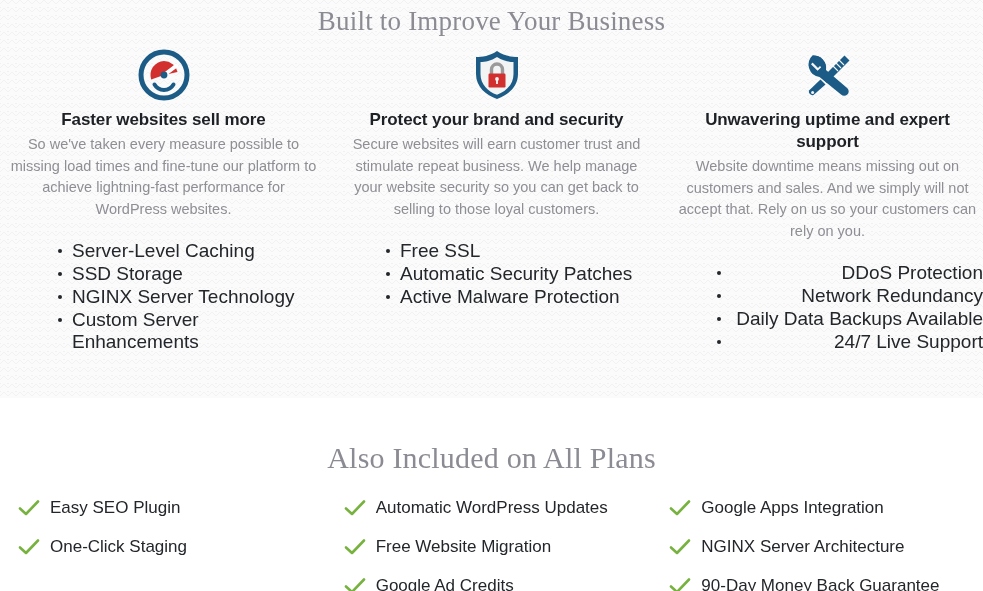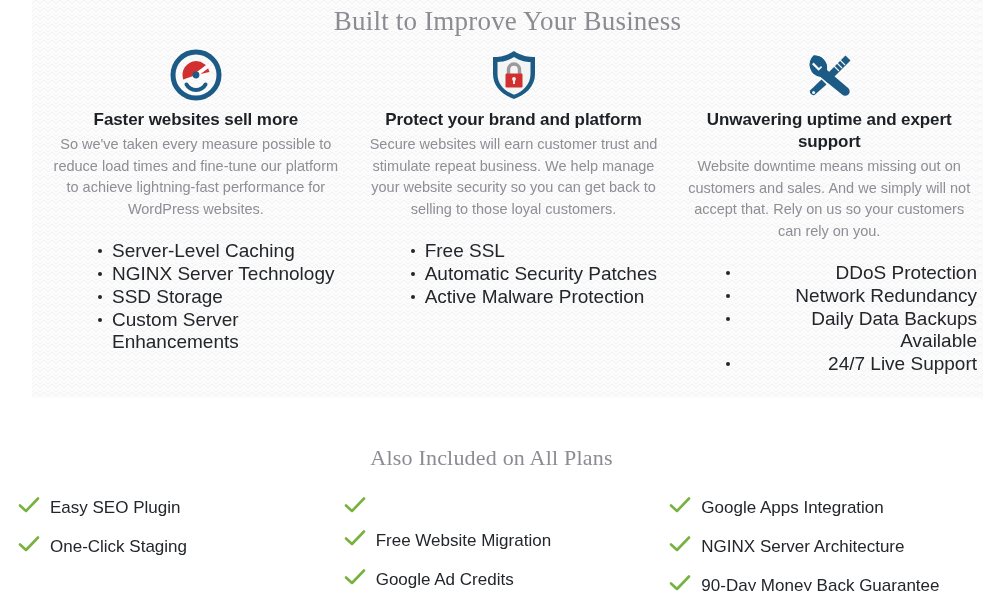--- a/index.html
+++ b/index.html
@@ -19,21 +19,20 @@
   .features-section {
     position: relative;
     height: 398px;
     background-color: #fbfbfb;
     background-image:
       repeating-linear-gradient(45deg,  rgba(0,0,0,0.035) 0 1px, rgba(0,0,0,0) 1px 8px),
       repeating-linear-gradient(-45deg, rgba(0,0,0,0.035) 0 1px, rgba(0,0,0,0) 1px 8px);
     background-size: 8px 8px, 8px 8px;
     box-sizing: border-box;
     padding-top: 2px;
-    margin-left: 32px;
   }
 
   .section-title {
     text-align: center;
     font-family: "Liberation Serif", serif;
     font-size: 27px;
     font-weight: 400;
     color: #8b8b93;
     letter-spacing: 0.2px;
     margin: 0;
@@ -43,22 +42,22 @@
 
   .columns {
     display: flex;
     margin-top: 12px;
   }
   .col {
     flex: 1 1 0;
     box-sizing: border-box;
     padding: 0 10px;
   }
-  .col-1 { padding-left: 16px; padding-right: 12px; }
-  .col-3 { padding-right: 6px; }
+  .col-1 { padding-left: 8px; padding-right: 12px; }
+  .col-3 { padding-right: 0; }
 
   .icon-wrap {
     height: 52px;
     display: flex;
     align-items: center;
     justify-content: center;
     margin-bottom: 8px;
   }
 
   .col-title {
@@ -107,41 +106,41 @@
   .list-3 { margin-left: 45px; text-align: right; }
 
   
   .included-section {
     background: #ffffff;
     padding-top: 44px;
   }
   .included-title {
     text-align: center;
     font-family: "Liberation Serif", serif;
-    font-size: 22px;
+    font-size: 30px;
     font-weight: 400;
     color: #8b8b93;
     margin: 0 0 22px 0;
     line-height: 32px;
     letter-spacing: 0.2px;
   }
   .check-grid {
     display: flex;
   }
   .check-col {
     flex: 1 1 0;
     box-sizing: border-box;
   }
   .check-col.c1 { padding-left: 18px; }
   .check-col.c2 { padding-left: 12px; }
   .check-col.c3 { padding-left: 12px; }
 
   .check-item {
     display: flex;
-    align-items: flex-start;
+    align-items: center;
     margin-bottom: 15px;
     font-size: 17px;
     color: #23262a;
     line-height: 24px;
   }
   .check-icon-cell {
     flex: 0 0 auto;
     width: 32px;
     display: flex;
     align-items: center;
@@ -161,41 +160,41 @@
         <svg width="52" height="52" viewBox="0 0 52 52" aria-hidden="true">
           <circle cx="26" cy="26" r="23" fill="none" stroke="#1b5b86" stroke-width="5"></circle>
           <path d="M26 12 A14 14 0 0 1 39.5 23 L26 26 Z" fill="#d22f2f"></path>
           <path d="M26 12 A14 14 0 0 0 13.2 30.5 L26 26 Z" fill="#d22f2f"></path>
           <path d="M26 26 L38 17" stroke="#ffffff" stroke-width="4" stroke-linecap="round"></path>
           <circle cx="26" cy="26" r="3.4" fill="#1b5b86"></circle>
           <path d="M16.5 35.5 A11 11 0 0 0 35.5 35.5" fill="none" stroke="#1b5b86" stroke-width="4" stroke-linecap="round"></path>
         </svg>
       </div>
       <h3 class="col-title">Faster websites sell more</h3>
-      <p class="col-desc">So we've taken every measure possible to reduce load times and fine-tune our platform to achieve lightning-fast performance for WordPress websites.</p>
+      <p class="col-desc">So we've taken every measure possible to missing load times and fine-tune our platform to achieve lightning-fast performance for WordPress websites.</p>
       <ul class="col-list list-1">
         <li>Server-Level Caching</li>
+        <li>SSD Storage</li>
         <li>NGINX Server Technology</li>
-        <li>SSD Storage</li>
         <li>Custom Server Enhancements</li>
       </ul>
     </div>
 
     <div class="col col-2">
       <div class="icon-wrap">
         <svg width="50" height="52" viewBox="0 0 50 52" aria-hidden="true">
           <path d="M25 2 C18 7 10 8 4 8 L4 25 C4 38 14 46 25 50 C36 46 46 38 46 25 L46 8 C40 8 32 7 25 2 Z" fill="#1b5b86"></path>
           <path d="M25 8 C19 12 13 13 8.5 13 L8.5 25 C8.5 35.5 16 42.5 25 45.8 C34 42.5 41.5 35.5 41.5 25 L41.5 13 C37 13 31 12 25 8 Z" fill="#f3f4f4"></path>
           <path d="M19.5 25 L19.5 20.5 A5.5 5.5 0 0 1 30.5 20.5 L30.5 25" fill="none" stroke="#9a9a9a" stroke-width="3.4"></path>
           <rect x="16.5" y="24.5" width="17" height="14" rx="1.2" fill="#d22f2f"></rect>
           <circle cx="25" cy="30" r="1.9" fill="#f3f4f4"></circle>
           <rect x="24.1" y="30" width="1.8" height="5" fill="#f3f4f4"></rect>
         </svg>
       </div>
-      <h3 class="col-title">Protect your brand and platform</h3>
+      <h3 class="col-title">Protect your brand and security</h3>
       <p class="col-desc">Secure websites will earn customer trust and stimulate repeat business. We help manage your website security so you can get back to selling to those loyal customers.</p>
       <ul class="col-list list-2">
         <li>Free SSL</li>
         <li>Automatic Security Patches</li>
         <li>Active Malware Protection</li>
       </ul>
     </div>
 
     <div class="col col-3">
       <div class="icon-wrap">
@@ -255,20 +254,21 @@
       </div>
     </div>
 
     <div class="check-col c2">
       <div class="check-item">
         <span class="check-icon-cell">
           <svg width="22" height="18" viewBox="0 0 22 18">
               <path d="M2 9.5 L8 15 L20 2.5" fill="none" stroke="#77b23f" stroke-width="2.6" stroke-linecap="round" stroke-linejoin="round"></path>
             </svg>
         </span>
+        <span>Automatic WordPress Updates</span>
       </div>
       <div class="check-item">
         <span class="check-icon-cell">
           <svg width="22" height="18" viewBox="0 0 22 18">
               <path d="M2 9.5 L8 15 L20 2.5" fill="none" stroke="#77b23f" stroke-width="2.6" stroke-linecap="round" stroke-linejoin="round"></path>
             </svg>
         </span>
         <span>Free Website Migration</span>
       </div>
       <div class="check-item">

